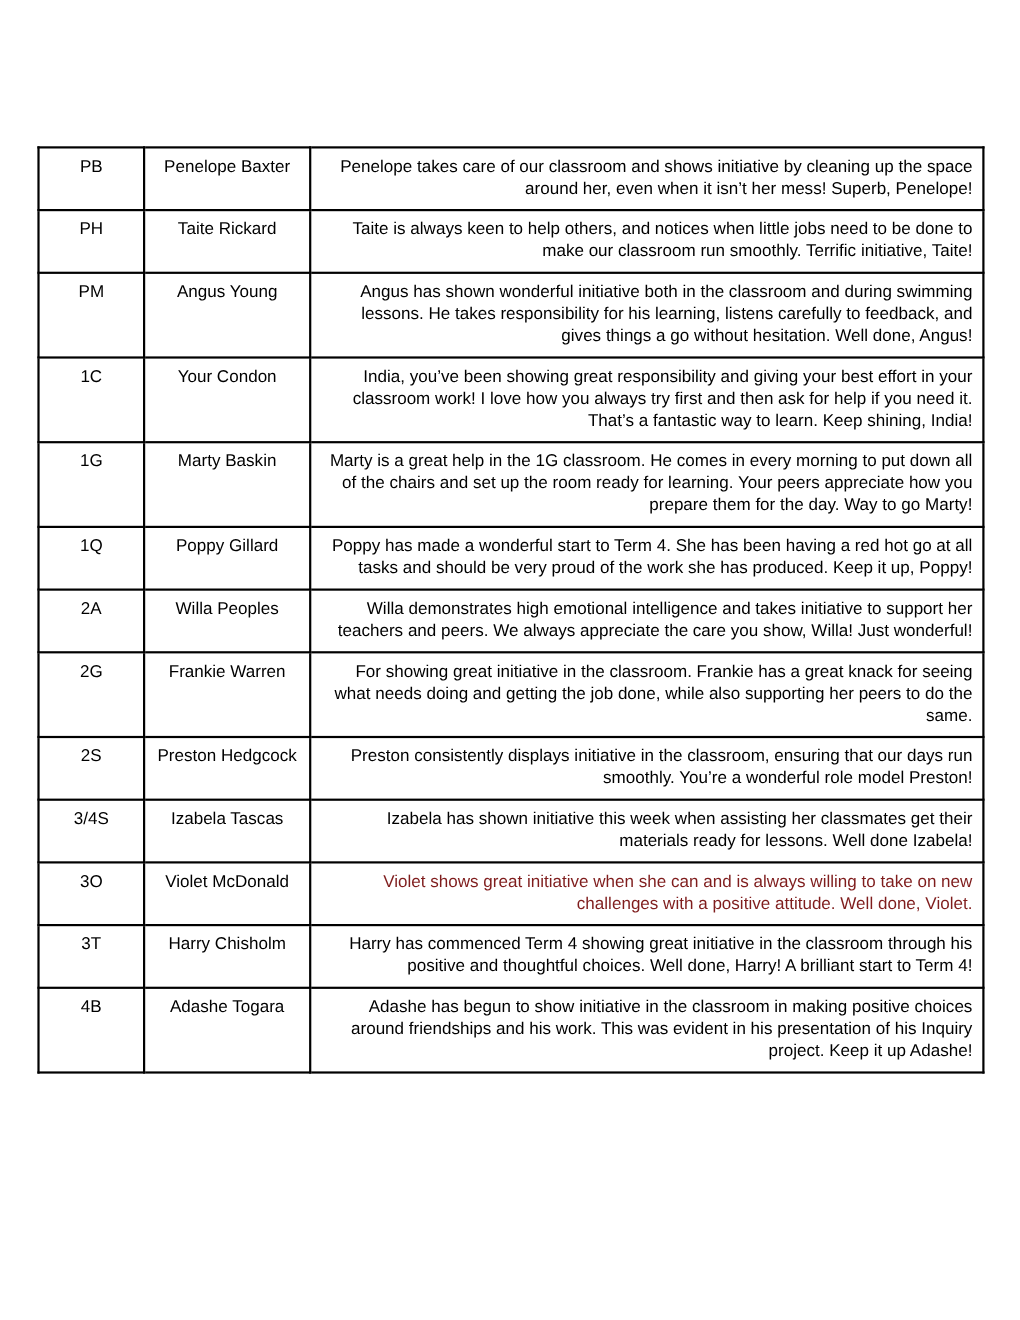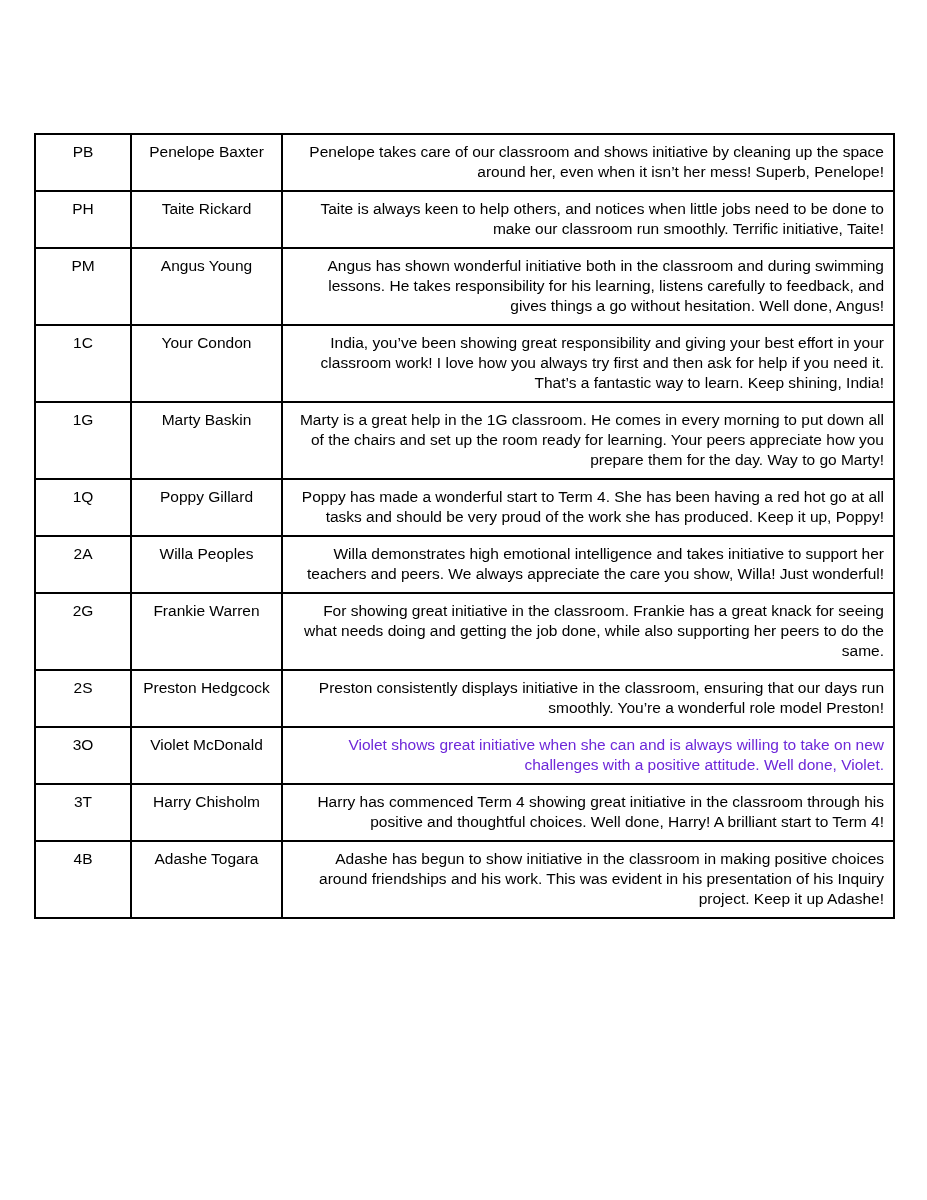--- a/index.html
+++ b/index.html
@@ -45,21 +45,21 @@
     width: 151px;
     text-align: center;
     padding-left: 18px;
     padding-right: 18px;
   }
   td.desc-cell {
     width: 612px;
     text-align: right;
   }
   td.desc-cell.muted {
-    color: #6d28d9;
+    color: #7f1d1d;
   }
 </style>
 </head>
 <body>
 
 <div class="page">
   <table class="awards">
     <tbody>
 
       <tr>
@@ -110,20 +110,25 @@
         <td class="name-cell">Frankie Warren</td>
         <td class="desc-cell">For showing great initiative in the classroom. Frankie has a great knack for seeing what needs doing and getting the job done, while also supporting her peers to do the same.</td>
       </tr>
 
       <tr>
         <td class="code-cell">2S</td>
         <td class="name-cell">Preston Hedgcock</td>
         <td class="desc-cell">Preston consistently displays initiative in the classroom, ensuring that our days run smoothly. You’re a wonderful role model Preston!</td>
       </tr>
 
+      <tr>
+        <td class="code-cell">3/4S</td>
+        <td class="name-cell">Izabela Tascas</td>
+        <td class="desc-cell">Izabela has shown initiative this week when assisting her classmates get their materials ready for lessons. Well done Izabela!</td>
+      </tr>
 
       <tr>
         <td class="code-cell">3O</td>
         <td class="name-cell">Violet McDonald</td>
         <td class="desc-cell muted">Violet shows great initiative when she can and is always willing to take on new challenges with a positive attitude. Well done, Violet.</td>
       </tr>
 
       <tr>
         <td class="code-cell">3T</td>
         <td class="name-cell">Harry Chisholm</td>

